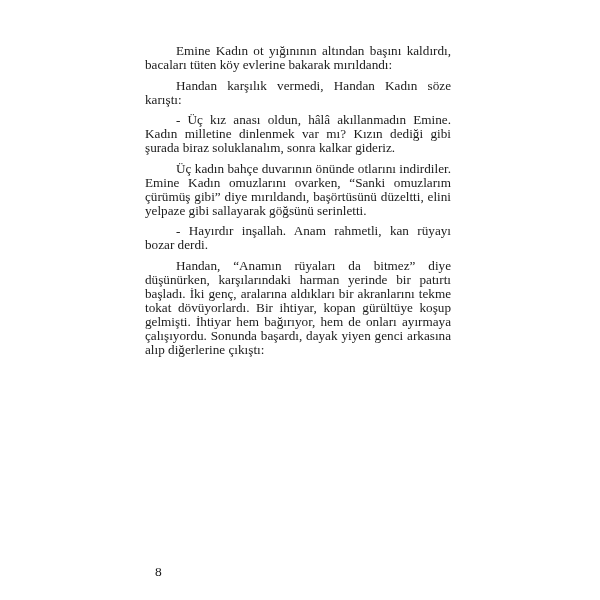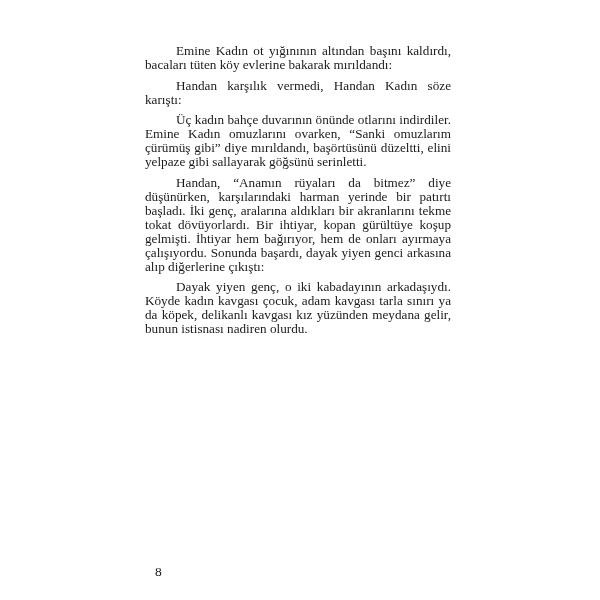--- a/index.html
+++ b/index.html
@@ -8,18 +8,19 @@
     font-family:"Liberation Serif", "DejaVu Serif", serif; font-size:13.2px; line-height:14px; color:#1a1a1a; }
   .page p { margin:0 0 6.6px 0; text-align:justify; text-indent:31px; }
   .page-number { position:absolute; left:155px; top:564px; font-family:"Liberation Serif", serif; font-size:13.5px; color:#1a1a1a; }
 </style>
 </head>
 <body>
 
 <div class="page">
   <p>Emine Kadın ot yığınının altından başını kaldırdı, bacaları tüten köy evlerine bakarak mırıldandı:</p>
   <p>Handan karşılık vermedi, Handan Kadın söze karıştı:</p>
+  <p>- Üç kız anası oldun, hâlâ akıllanmadın Emine. Kadın milletine dinlenmek var mı? Kızın dediği gibi şurada biraz soluklanalım, sonra kalkar gideriz.</p>
   <p>Üç kadın bahçe duvarının önünde otlarını indirdiler. Emine Kadın omuzlarını ovarken, “Sanki omuzlarım çürümüş gibi” diye mırıldandı, başörtüsünü düzeltti, elini yelpaze gibi sallayarak göğsünü serinletti.</p>
+  <p>- Hayırdır inşallah. Anam rahmetli, kan rüyayı bozar derdi.</p>
   <p>Handan, “Anamın rüyaları da bitmez” diye düşünürken, karşılarındaki harman yerinde bir patırtı başladı. İki genç, aralarına aldıkları bir akranlarını tekme tokat dövüyorlardı. Bir ihtiyar, kopan gürültüye koşup gelmişti. İhtiyar hem bağırıyor, hem de onları ayırmaya çalışıyordu. Sonunda başardı, dayak yiyen genci arkasına alıp diğerlerine çıkıştı:</p>
-  <p>Dayak yiyen genç, o iki kabadayının arkadaşıydı. Köyde kadın kavgası çocuk, adam kavgası tarla sınırı ya da köpek, delikanlı kavgası kız yüzünden meydana gelir, bunun istisnası nadiren olurdu.</p>
 </div>
 
 <div class="page-number">8</div>
 
 </body></html>

